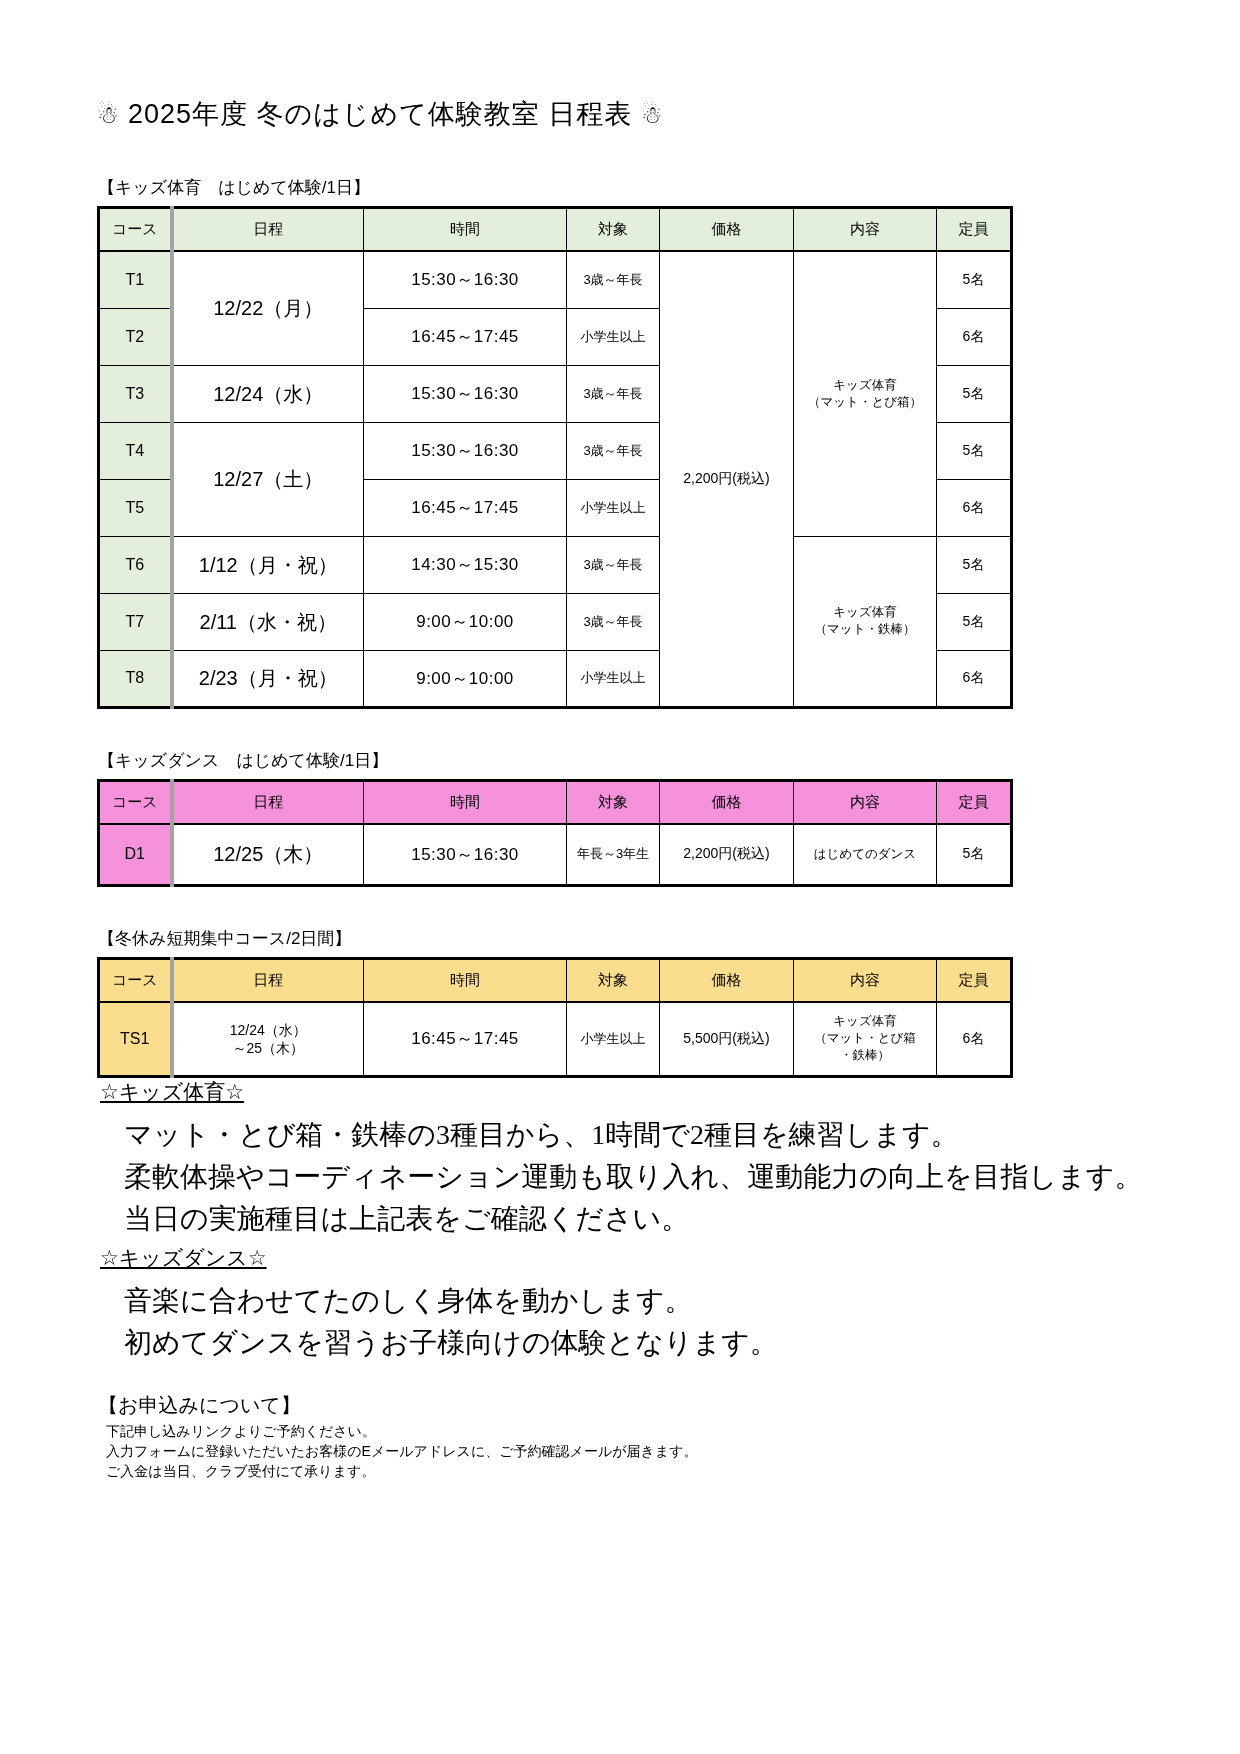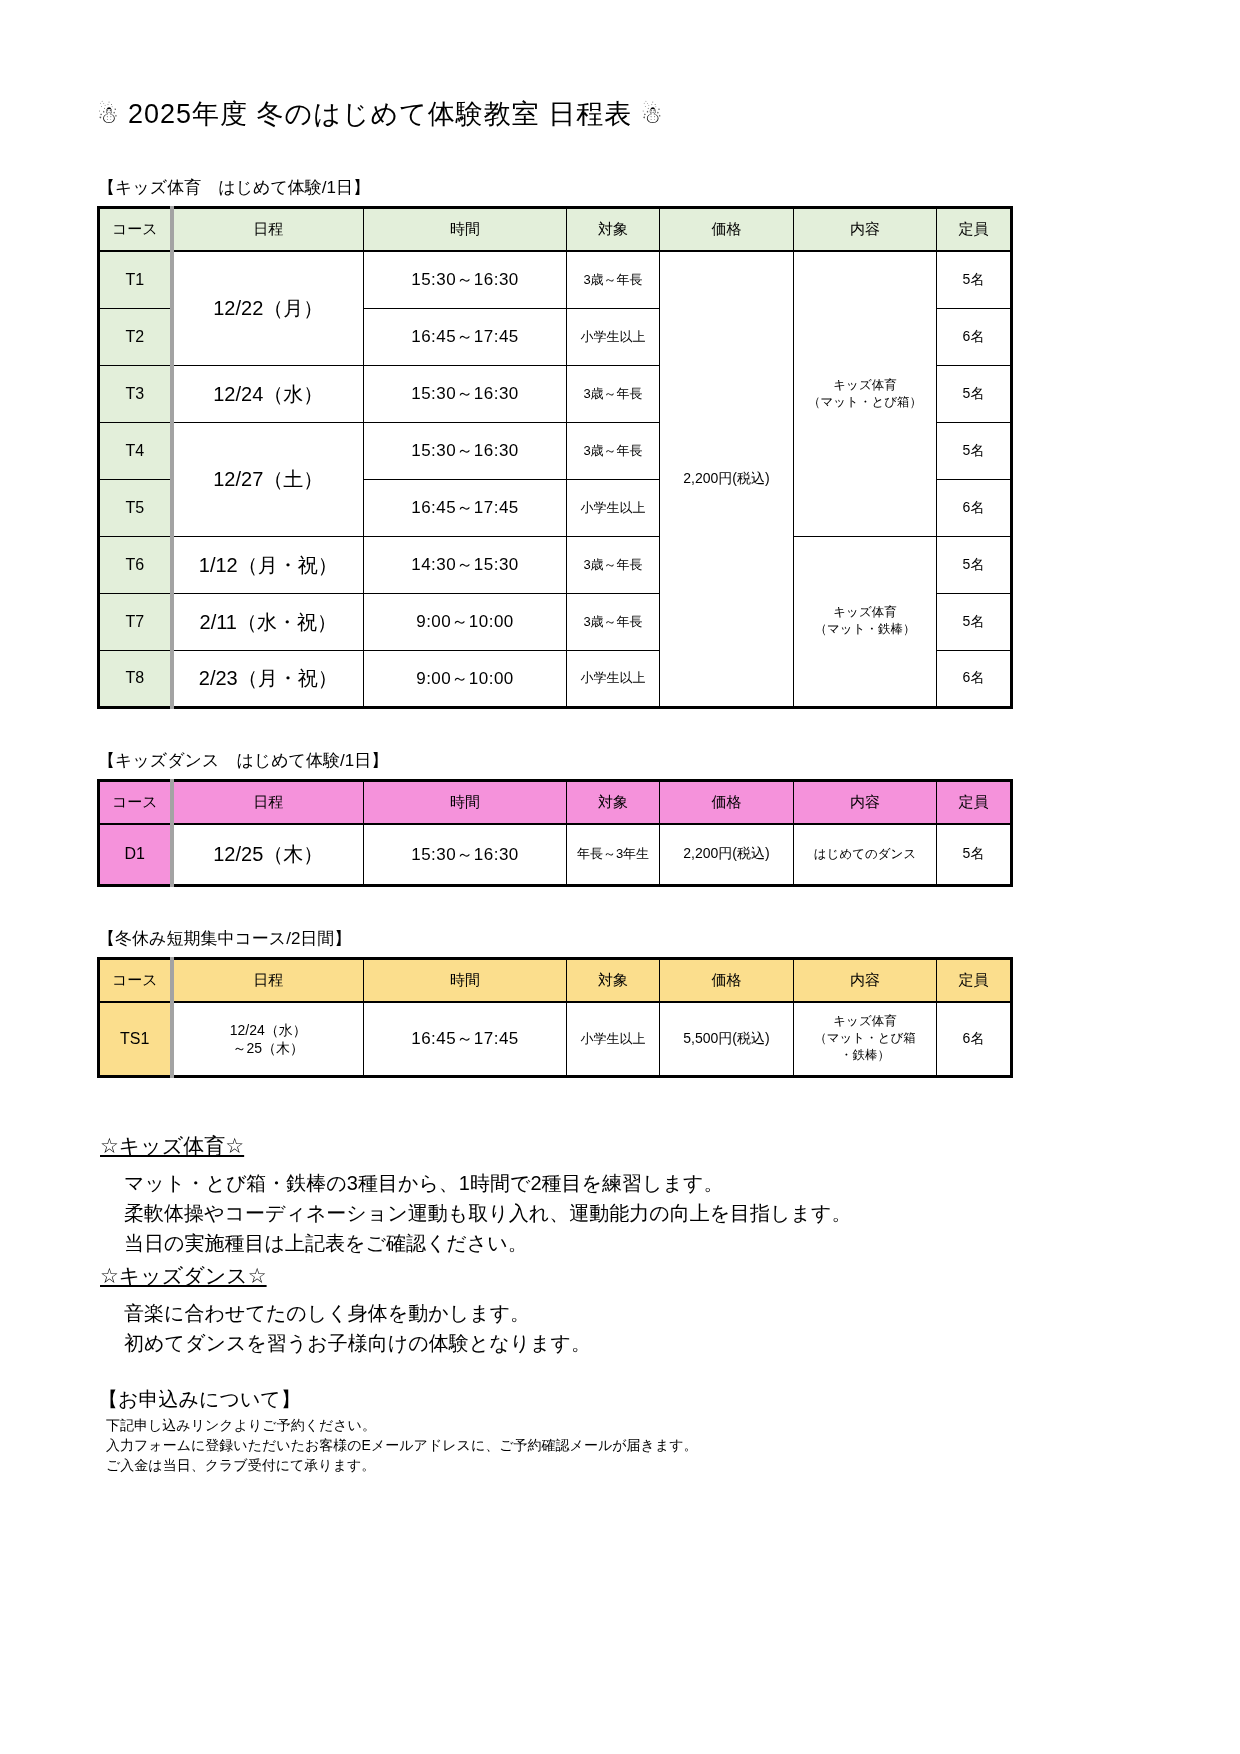--- a/index.html
+++ b/index.html
@@ -39,24 +39,24 @@
   
   .sched td.course{font-size:16px;}
   .sched td.date{font-size:20px;white-space:pre-line;line-height:1.3;}
   .t-short td.date{font-size:14px;}
   .sched td.time{font-size:17px;letter-spacing:.5px;}
   .sched td.target{font-size:13px;}
   .sched td.price{font-size:14px;}
   .sched td.content{font-size:12.5px;white-space:pre-line;line-height:1.35;}
   .sched td.capacity{font-size:14px;}
   
-  .desc-block{margin-top:54px;width:1010px;}
+  .desc-block{width:1010px;}
   .desc-heading{font-size:21px;text-decoration:underline;margin:0 0 8px 3px;}
   .desc-heading.second{margin-top:4px;}
-  .desc-line{font-size:20px;line-height:1.5;padding-left:27px;white-space:nowrap;}
+  .desc-line{font-size:28px;line-height:1.5;padding-left:27px;white-space:nowrap;font-family:Liberation Serif, serif;}
   .app-block{margin-top:28px;width:1010px;}
   .app-heading{font-size:20px;margin:0 0 2px 1px;}
   .app-line{font-size:14px;line-height:1.45;padding-left:9px;white-space:nowrap;}
 </style>
 </head>
 <body>
 
 <div class="page">
 
   <div class="doc-title">

